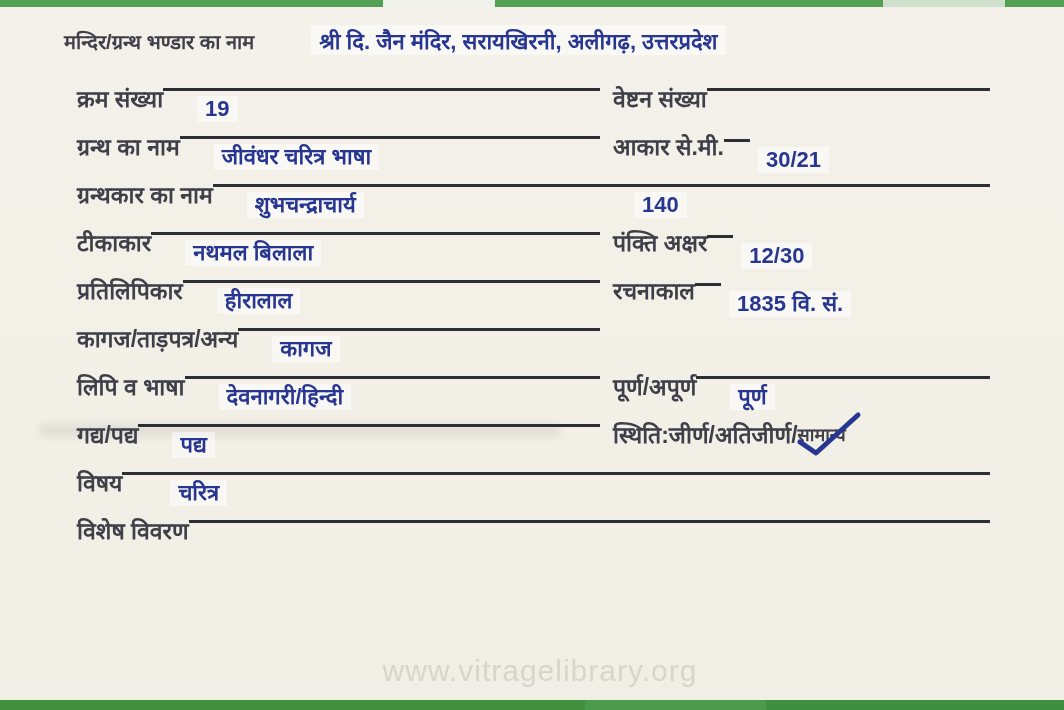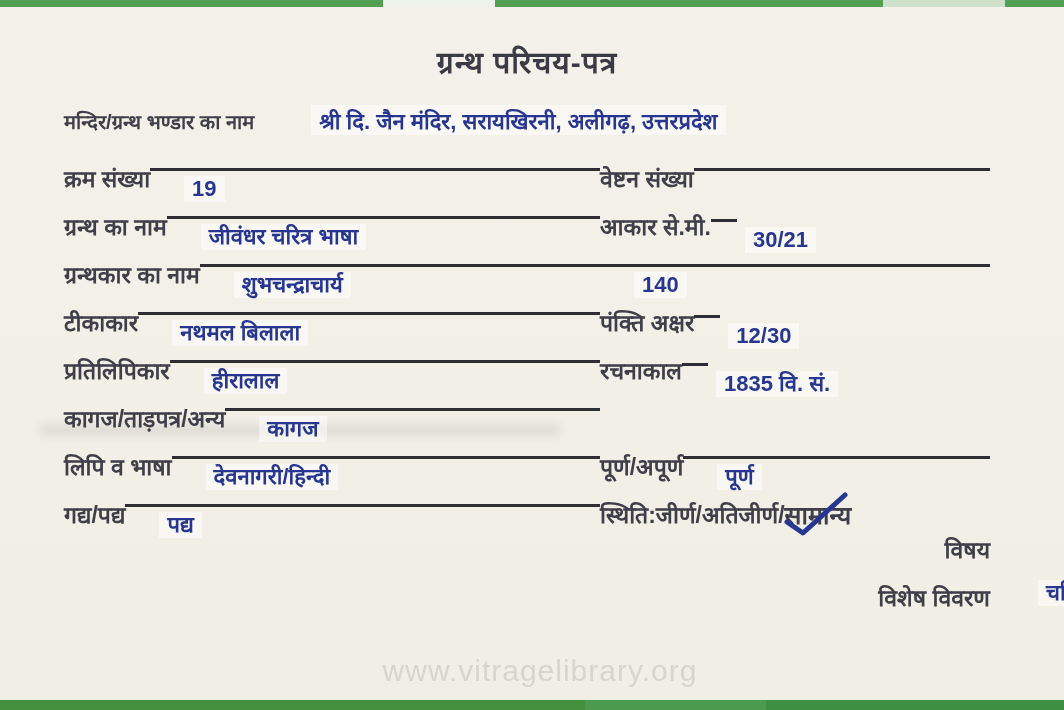--- a/index.html
+++ b/index.html
@@ -17,46 +17,45 @@
     color:#3b3b45;letter-spacing:1px;}
   .hdr{display:flex;align-items:baseline;margin-top:18px;height:42px;white-space:nowrap;}
   .hlabel{font-size:20px;font-weight:700;color:#3f3f49;}
   .hvalue{margin-left:57px;}
   .ink{color:#273691;font-weight:700;font-size:22px;background:rgba(255,255,255,.5);padding:0 8px;white-space:nowrap;}
   .rows{margin-top:6px;}
   .row{display:flex;height:48px;}
   .col{display:flex;align-items:flex-end;position:relative;}
   .col.left{flex:0 0 536px;}
   .col.right{flex:1 1 auto;}
-  .row-full .col{width:100%;flex-direction:column;}
+  .row-full .col{width:100%;}
   .flabel{font-size:23px;line-height:27px;font-weight:700;color:#3f3f49;
-    padding-bottom:8px;white-space:nowrap;flex:0 0 auto;}
+    padding-bottom:8px;white-space:nowrap;flex:0 0 auto;margin-left:13px;}
   .fline{flex:1 1 auto;height:0;border-bottom:3px solid #2d2d35;margin-bottom:30px;
     position:relative;align-self:flex-end;}
   .fline.no-trail{border-bottom:none;}
   .fline.no-trail::before{content:"";position:absolute;left:0;top:0;width:26px;height:0;
     border-top:3px solid #2d2d35;}
   .fvalue{position:absolute;left:34px;top:8px;line-height:26px;}
   .fvalue:empty{display:none;}
   .row-full .fvalue{left:48px;}
-  .checked{position:relative;font-size:25px;line-height:27px;font-weight:700;color:#3f3f49;
+  .checked{position:relative;font-size:18px;line-height:27px;font-weight:700;color:#3f3f49;
     padding-bottom:8px;white-space:nowrap;}
   .check{position:absolute;left:-4px;top:-12px;width:70px;height:50px;pointer-events:none;}
   .watermark{position:absolute;left:0;right:0;bottom:12px;text-align:center;
     font-size:30px;color:#d8d5cd;letter-spacing:1px;font-family:"Liberation Sans",sans-serif;margin-left:16px;}
 </style>
 </head>
 <body>
 
 <div class="scan">
   <div class="edge-top"></div>
   <div class="smudge"></div>
 
   <div class="sheet">
-    <h1 class="title">ग्रन्थ परिचय-पत्र</h1>
 
     <div class="hdr">
       <span class="hlabel">मन्दिर/ग्रन्थ भण्डार का नाम</span>
       <span class="hvalue ink">श्री दि. जैन मंदिर, सरायखिरनी, अलीगढ़, उत्तरप्रदेश</span>
     </div>
 
     <div class="rows" id="rows">
   <div class="row">
     <div class="col left">
       <span class="flabel">क्रम संख्या</span>

